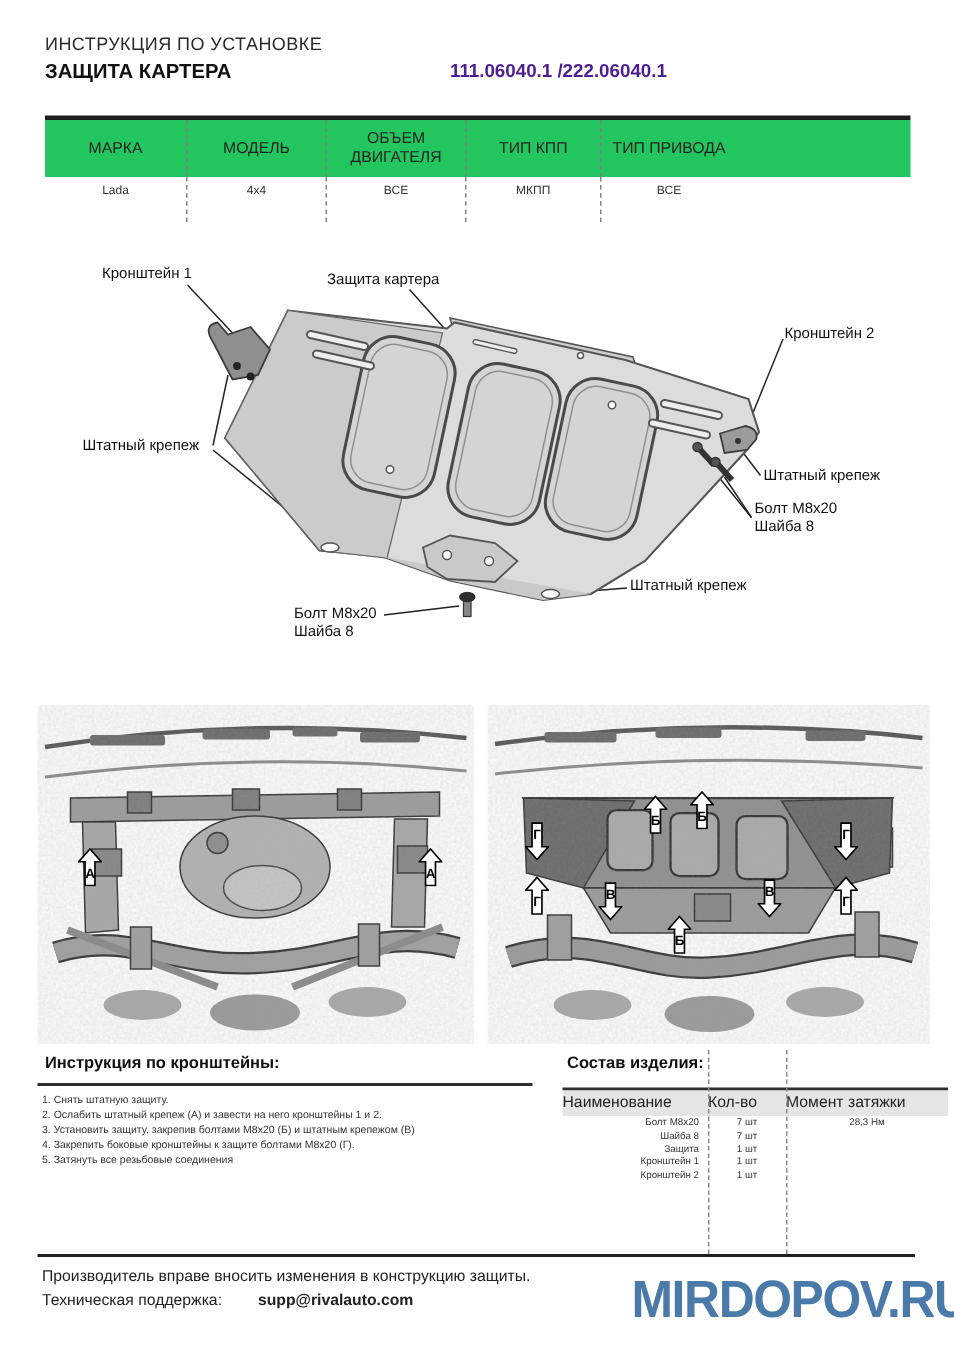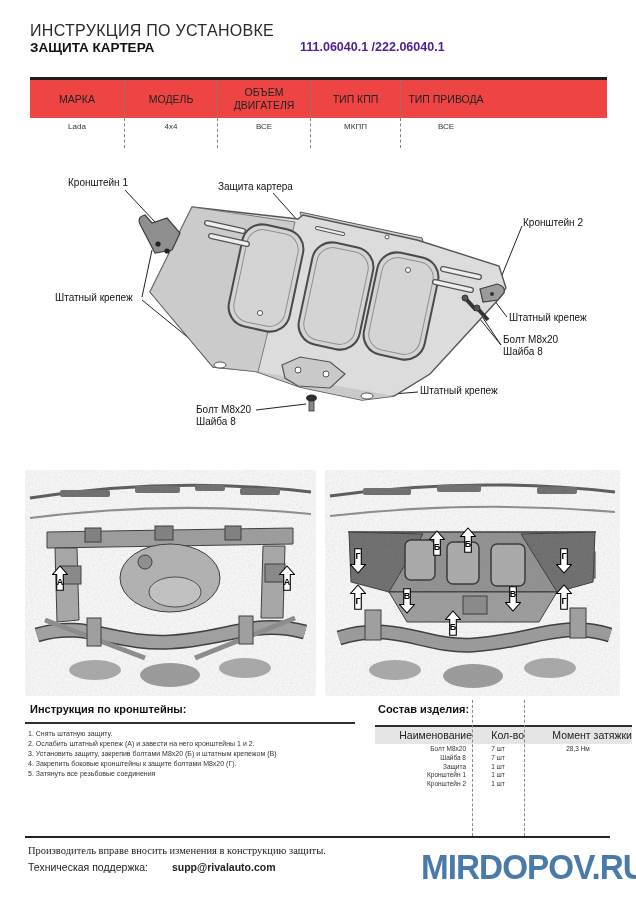--- a/index.html
+++ b/index.html
@@ -1,28 +1,28 @@
 <!DOCTYPE html>
 <html><head>
 <meta charset="utf-8">
 <style>
   * { margin:0; padding:0; box-sizing:border-box; }
   html,body { width:636px; height:900px; background:#ffffff; overflow:hidden;
               font-family:"Liberation Sans", sans-serif; color:#1c1c1c; }
   .page { position:relative; width:636px; height:900px; background:#fff; }
 
   
-  .hdr-line1 { position:absolute; left:30px; top:22px; font-size:16px; letter-spacing:.3px; color:#2a2a2a; }
+  .hdr-line1 { position:absolute; left:30px; top:22px; font-size:12px; letter-spacing:.3px; color:#2a2a2a; }
   .hdr-line2 { position:absolute; left:30px; top:40px; font-size:13.5px; font-weight:bold; color:#111; }
   .hdr-part  { position:absolute; left:300px; top:40px; font-size:12.5px; font-weight:bold; color:#4c1d95; }
 
   
   .veh { position:absolute; left:30px; top:77px; width:577px; border-top:3px solid #1e1e1e; }
   .veh-row { display:grid; grid-template-columns:95px 93px 93px 90px 90px 116px; }
-  .veh-head { background:#ef4444; }
+  .veh-head { background:#22c55e; }
   .veh-cell { text-align:center; padding:6px 3px; font-size:10.5px; line-height:1.25; color:#222;
               border-right:1px dashed #808080; display:flex; align-items:center; justify-content:center; min-height:37px;}
   .veh-row .veh-cell:last-child { border-right:none; }
   .veh-val .veh-cell { font-size:8px; min-height:30px; padding:4px 4px; color:#333; align-items:flex-start; }
 
   
   .diagram { position:absolute; left:30px; top:160px; width:580px; height:295px; }
   .diagram svg { position:absolute; left:0; top:0; }
   .dlabel { position:absolute; font-size:10px; color:#111; white-space:nowrap; }
 
@@ -37,33 +37,33 @@
 
   
   .inst-title { position:absolute; left:30px; top:703px; font-size:11px; font-weight:bold; color:#111; }
   .inst-rule  { position:absolute; left:25px; top:722px; width:330px; height:0; border-top:2px solid #2e2e2e; }
   .inst-steps { position:absolute; left:28px; top:729px; width:330px; font-size:7px; line-height:1.42; color:#333; }
 
   .comp-title { position:absolute; left:378px; top:703px; font-size:11px; font-weight:bold; color:#111; }
   .comp-rule  { position:absolute; left:375px; top:725px; width:257px; height:0; border-top:2px solid #2e2e2e; }
   .comp-head  { position:absolute; left:375px; top:727px; width:257px; height:17px; background:#e5e5e5;
                 display:grid; grid-template-columns:97px 52px 108px; }
-  .comp-head > div { font-size:10.5px; color:#222; text-align:right; line-height:17px; }
+  .comp-head > div { font-size:10.5px; color:#222; text-align:left; line-height:17px; }
   .comp-rows  { position:absolute; left:375px; top:745px; width:257px; }
   .comp-row   { display:grid; grid-template-columns:97px 52px 108px; }
   .comp-row > div { font-size:6.5px; line-height:1.35; color:#333; }
   .c-name { text-align:right; padding-right:6px; }
   .c-qty  { text-align:center; }
   .c-tq   { text-align:center; }
   .dash-v { position:absolute; top:700px; height:136px; width:0; border-left:1px dashed #8a8a8a; }
   .dash-v1 { left:472px; } .dash-v2 { left:524px; }
 
   
   .foot-rule { position:absolute; left:25px; top:836px; width:585px; height:0; border-top:2.5px solid #222; }
-  .foot-l1 { position:absolute; left:28px; top:845px; font-size:10.5px; color:#222;font-family:Liberation Serif, serif; }
+  .foot-l1 { position:absolute; left:28px; top:845px; font-size:10.5px; color:#222; }
   .foot-l2 { position:absolute; left:28px; top:861px; font-size:10.5px; color:#222; }
   .foot-l2 b { font-weight:bold;margin-left:21px; }
   .watermark { position:absolute; left:421px; top:847px; font-size:35px; font-weight:bold;
                letter-spacing:-1px; transform:scaleX(.95); transform-origin:left; }
 </style>
 </head>
 <body>
 
 <div class="page">
 

